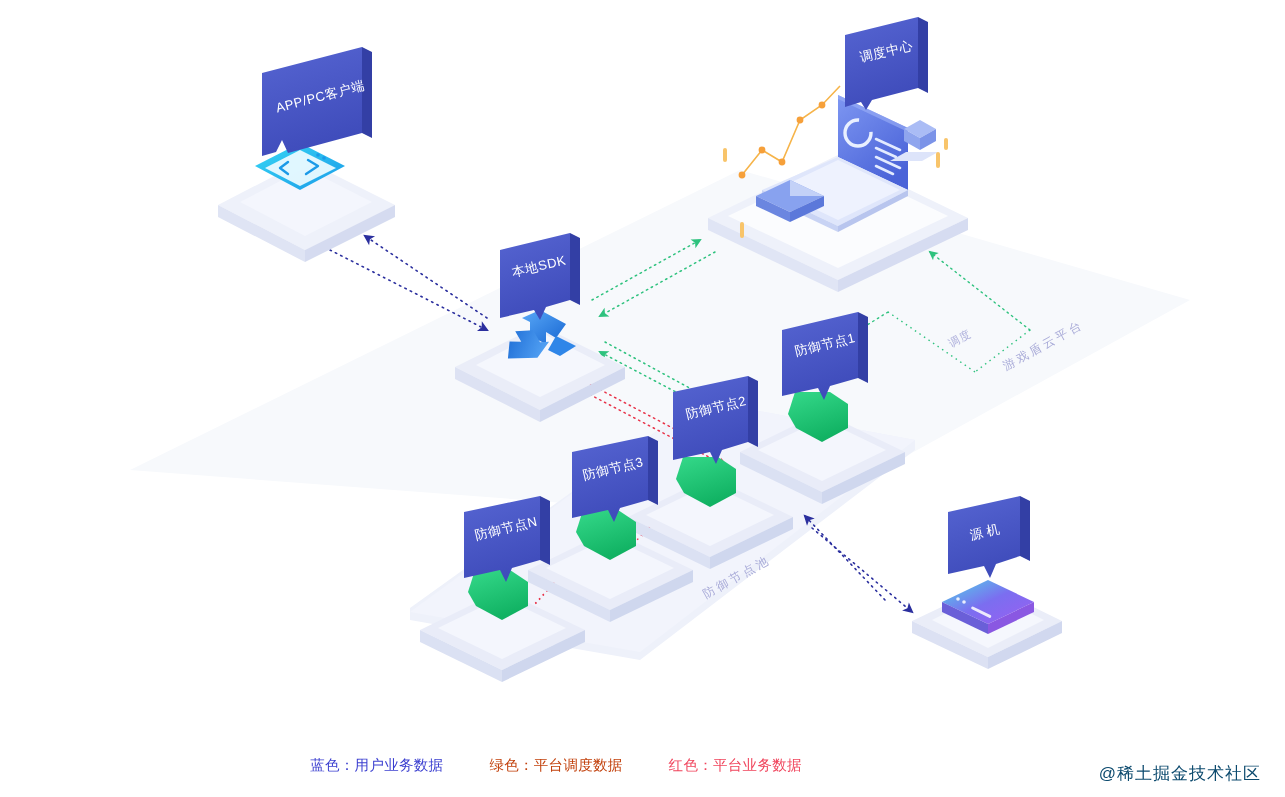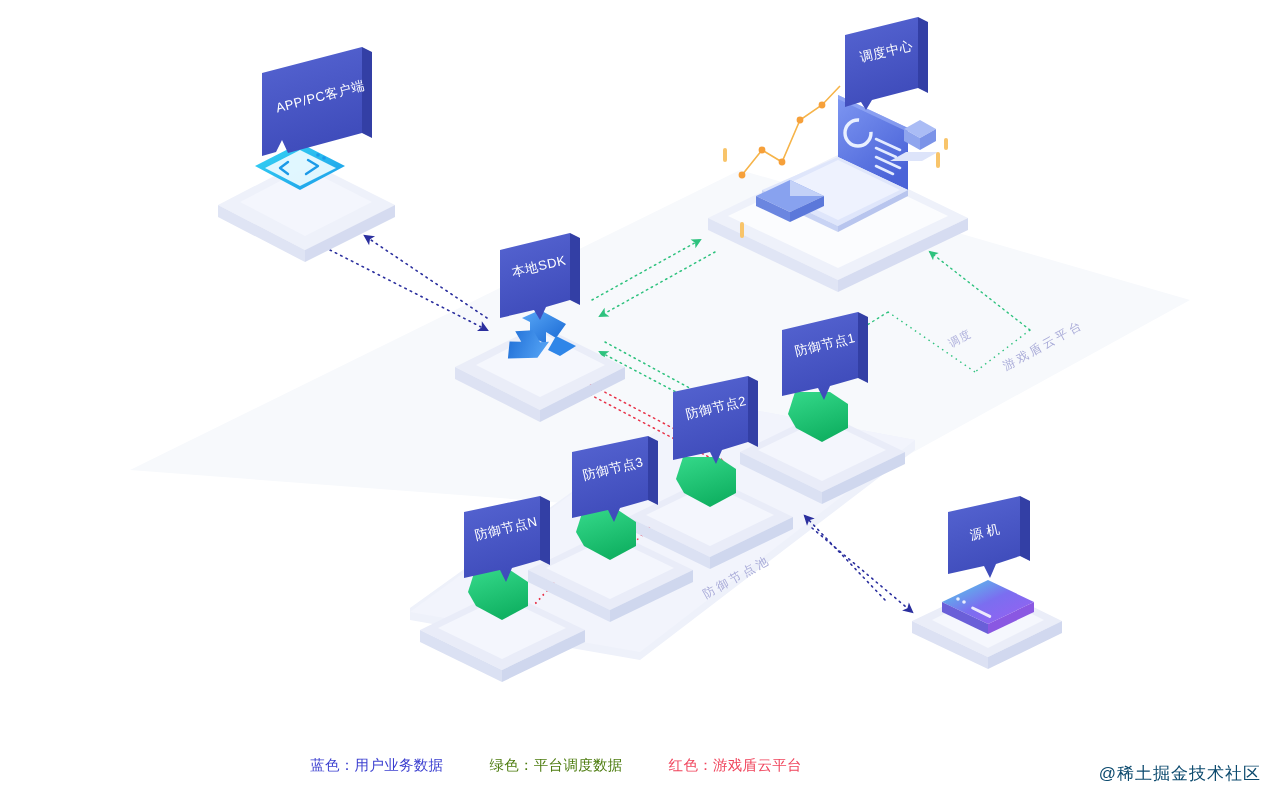--- a/index.html
+++ b/index.html
@@ -10,21 +10,21 @@
   }
   #stage{position:absolute;left:0;top:0;width:1285px;height:797px;}
   svg.layer{position:absolute;left:0;top:0;width:1285px;height:797px;}
   .legend{
     position:absolute;left:0;top:756px;width:1112px;
     display:flex;justify-content:center;align-items:center;gap:46px;
     font-size:14.5px;letter-spacing:.3px;
   }
   .legend span{white-space:nowrap;}
   .lg-blue{color:#3b3fd0;}
-  .lg-green{color:#4d7c0f;}
+  .lg-green{color:#c2410c;}
   .lg-red{color:#f0445c;}
   .watermark{
     position:absolute;right:24px;top:762px;
     font-size:17px;color:#0c4a6e;letter-spacing:1px;white-space:nowrap;
   }
   .tip-label{
     position:absolute;color:#ffffff;font-size:13px;white-space:nowrap;
     letter-spacing:.5px;pointer-events:none;
     transform-origin:0 0;
   }
@@ -313,17 +313,17 @@
 
   <div class="plane-label" style="left:1000px;top:360px;transform:rotate(-29deg);">游戏盾云平台</div>
 
   <div class="plane-label" style="left:700px;top:588px;transform:rotate(-29deg);">防御节点池</div>
 
   <div class="plane-label sm" style="left:946px;top:338px;transform:rotate(-29deg);">调度</div>
 
   <div class="legend">
     <span class="lg-blue">蓝色：用户业务数据</span>
     <span class="lg-green">绿色：平台调度数据</span>
-    <span class="lg-red">红色：游戏盾云平台</span>
+    <span class="lg-red">红色：平台业务数据</span>
   </div>
 
   <div class="watermark">@稀土掘金技术社区</div>
 </div>
 
 </body></html>

